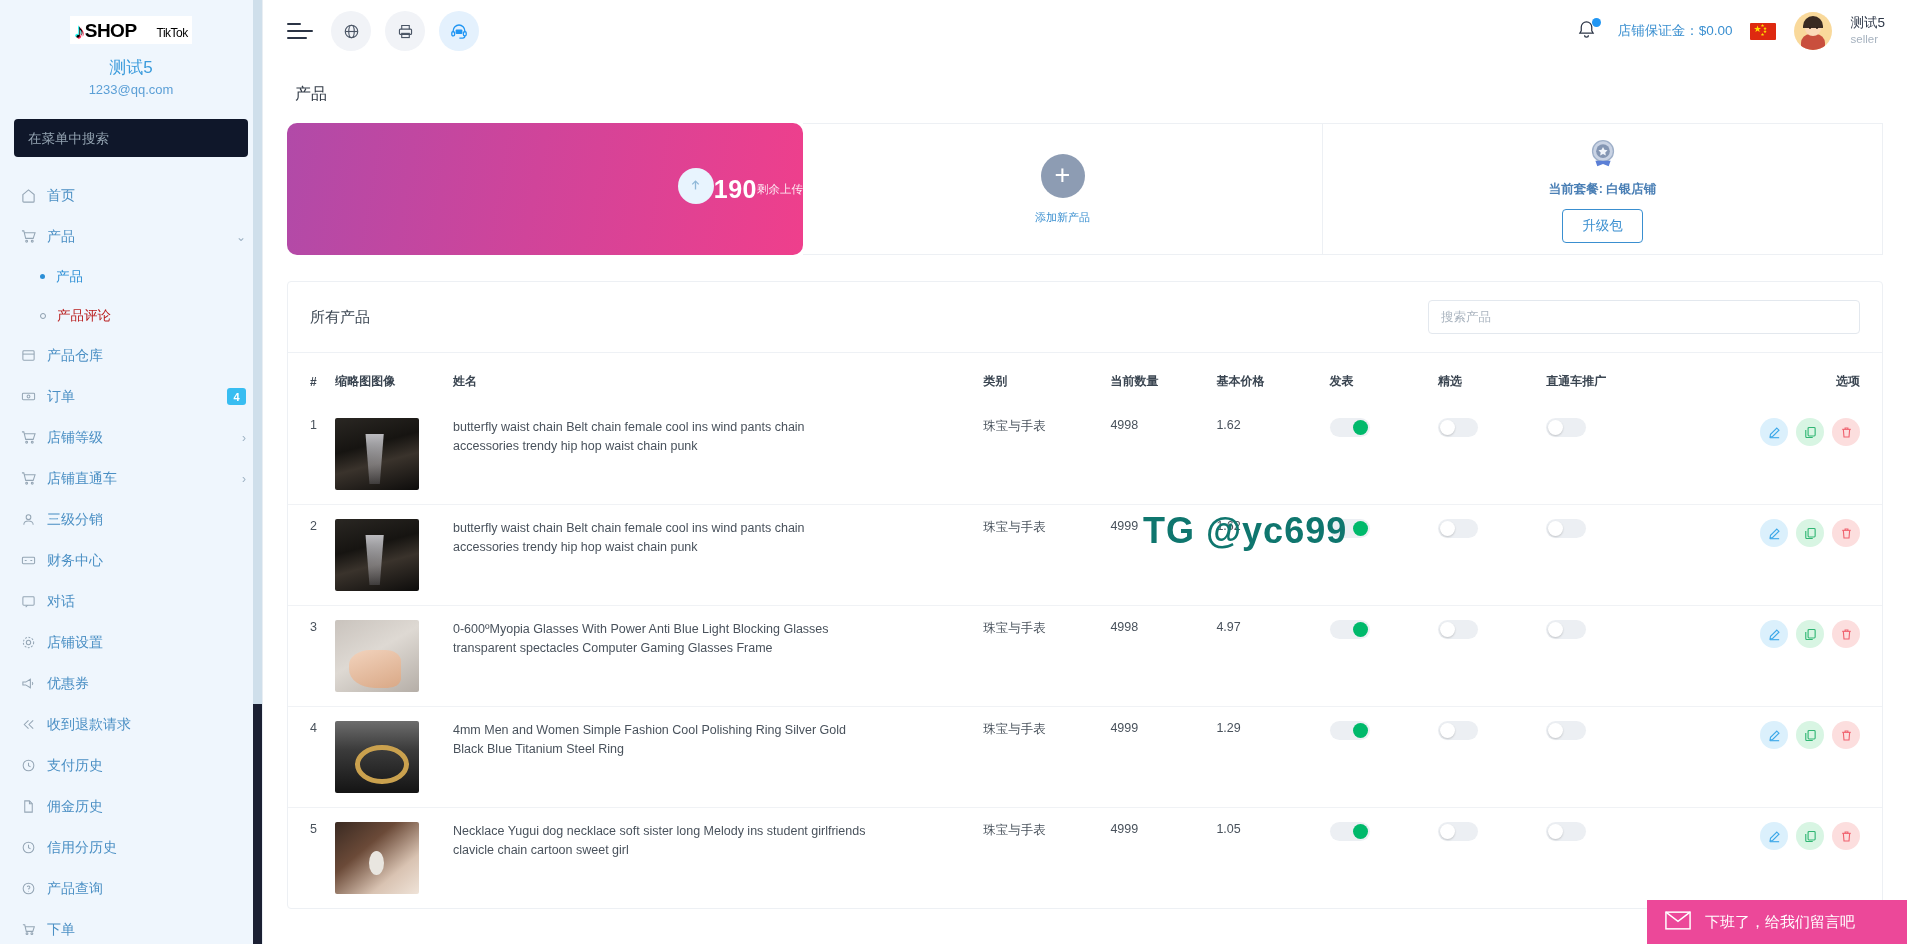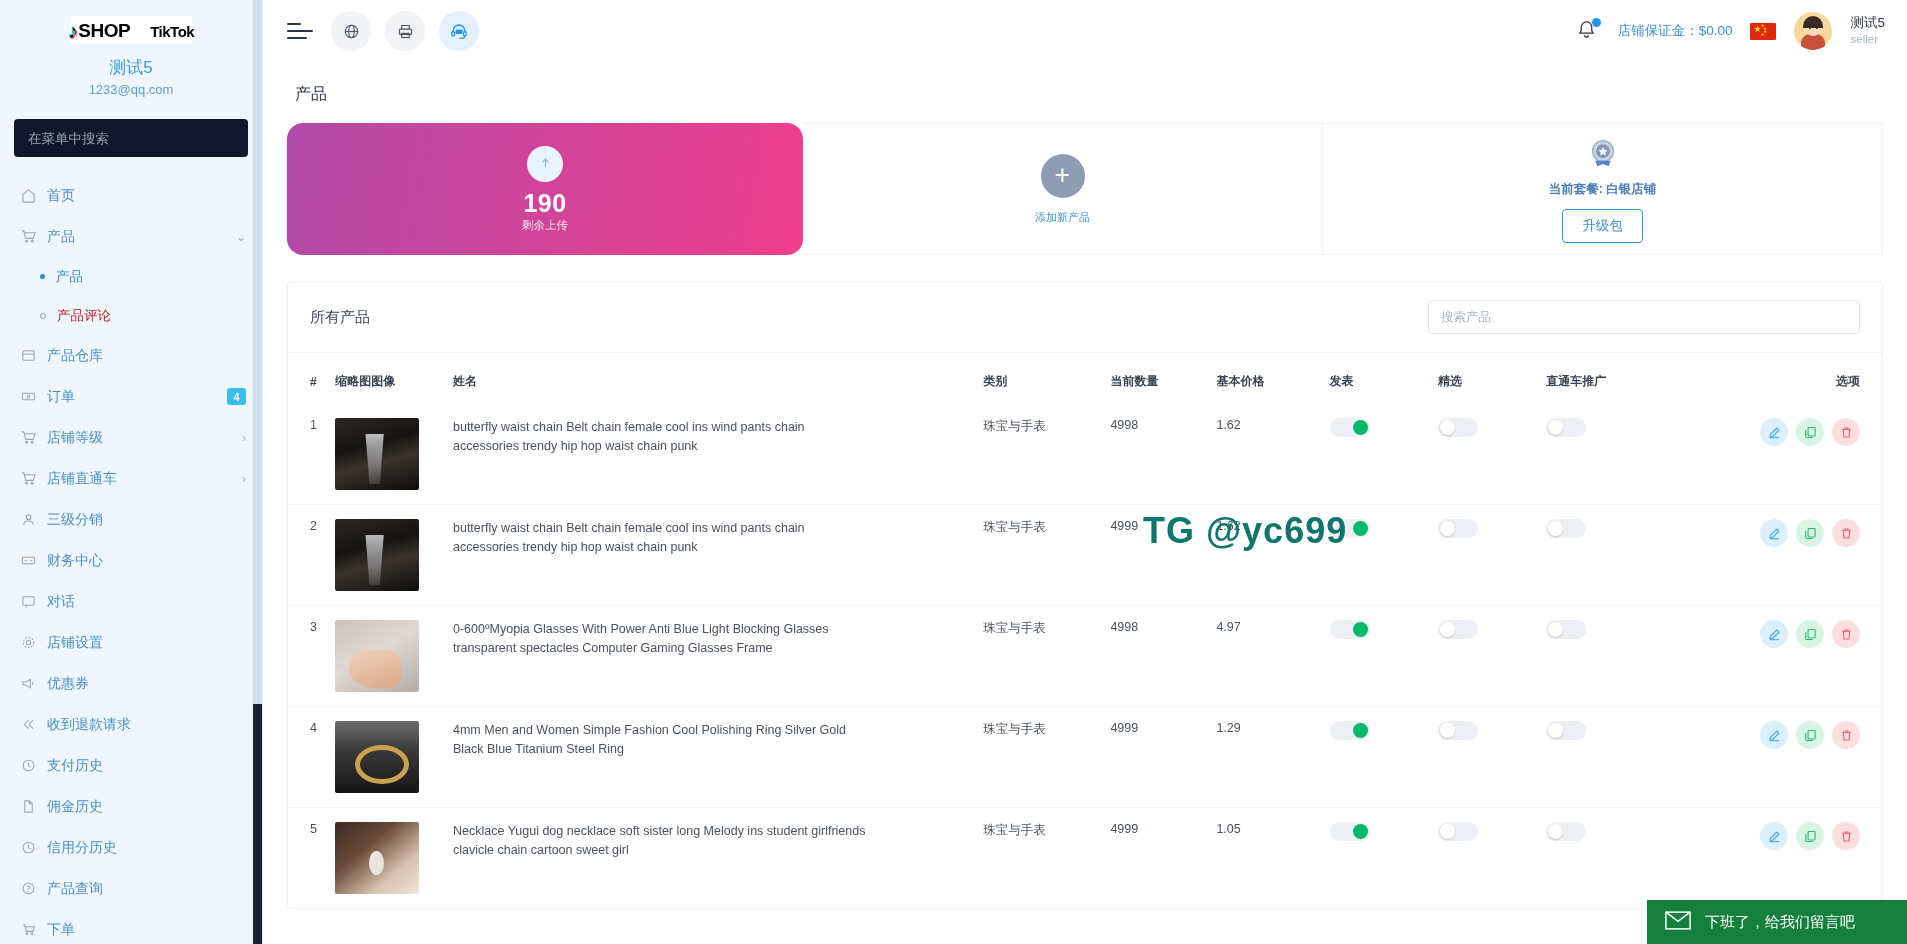--- a/index.html
+++ b/index.html
@@ -16,21 +16,21 @@
     background: #eff6fd; position: relative; overflow: hidden;
   }
   .brand-logo {
     margin: 16px auto 0; width: 122px; height: 28px; background: #ffffff;
     display: flex; align-items: center; justify-content: center;
   }
   .logo-note { color: #000; font-size: 19px; font-weight: 700; letter-spacing: -.5px;
     display: flex; align-items: baseline; }
   .logo-note .note-glyph { font-size: 20px; position: relative; top: 1px; margin-right: 1px;
     color: #000; text-shadow: -1.2px -1.2px 0 #25f4ee, 1.2px 1.2px 0 #fe2c55; }
-  .logo-note .tt { font-size: 15px; font-weight: 700; margin-left: 20px; }
+  .logo-note .tt { font-size: 12px; font-weight: 400; margin-left: 20px; }
   .store-name { text-align: center; color: #3a9bdc; font-size: 17px; margin-top: 12px; font-weight: 400; }
   .store-email { text-align: center; color: #5b9fd6; font-size: 13px; margin-top: 3px; }
   .menu-search {
     margin: 22px 14px 0; height: 38px; background: #0f172a; border-radius: 4px;
     display: flex; align-items: center; padding: 0 14px;
   }
   .menu-search input {
     border: none; outline: none; background: transparent; width: 100%;
     font-size: 13.5px; color: #7b8a97; font-family: inherit;
   }
@@ -97,23 +97,23 @@
   .avatar .eye { position: absolute; width: 2px; height: 2px; background: #2b1d16; border-radius: 50%; top: 15px; }
   .user-meta { line-height: 1.25; }
   .user-name { color: #2d3748; font-size: 13.5px; font-weight: 500; }
   .user-role { color: #a6b2bf; font-size: 11.5px; }
 
   .content { flex: 1; overflow: hidden; padding: 0 24px; position: relative; }
   .page-title { color: #333c48; font-size: 16px; margin: 22px 0 18px 8px; }
 
   .cards-row { display: flex; gap: 0; margin-bottom: 26px; }
   .card-gradient {
-    width: 516px; height: 132px; border-radius: 16px;
+    width: 516px; height: 132px; border-radius: 10px;
     background: linear-gradient(100deg, #b14aa8 0%, #d0449a 48%, #ef3f8c 100%);
-    display: flex; flex-direction: column; align-items: center; justify-content: center;
+    display: flex; align-items: center; justify-content: flex-end;
     color: #fff;
   }
   .upload-circle { width: 36px; height: 36px; border-radius: 50%; background: #e8f4fe;
     display: flex; align-items: center; justify-content: center; margin-bottom: 7px; }
   .card-num { font-size: 25px; font-weight: 700; letter-spacing: .5px; }
   .card-sub { font-size: 11.5px; opacity: .88; }
 
   .card-plain { flex: 1; height: 132px; background: #fff; border: 1px solid #edf0f4;
     border-left: none; display: flex; flex-direction: column; align-items: center;
     justify-content: center; }
@@ -184,21 +184,21 @@
   .act { width: 28px; height: 28px; border-radius: 50%; display: flex;
     align-items: center; justify-content: center; cursor: pointer; }
   .act.edit { background: #dbf0fc; }
   .act.copy { background: #d8f5e3; }
   .act.del  { background: #fcdede; }
 
   .watermark { position: absolute; left: 880px; top: 448px; color: #0f766e;
     font-size: 36px; font-weight: 700; letter-spacing: 1px; pointer-events: none; z-index: 3; }
 
   .chat-widget { position: absolute; right: 0px; bottom: 0px; width: 260px; height: 44px;
-    background: #15803d; display: flex; align-items: center; gap: 14px; padding: 16px 18px;
+    background: #ec4899; display: flex; align-items: center; gap: 14px; padding: 16px 18px;
     cursor: pointer; z-index: 8; margin-top: 17px; }
   .chat-widget .txt { color: #fff; font-size: 15px; font-weight: 500; }
 </style>
 </head>
 <body>
 
 <div class="app">
 
   <aside class="sidebar">
     <div class="brand-logo">

